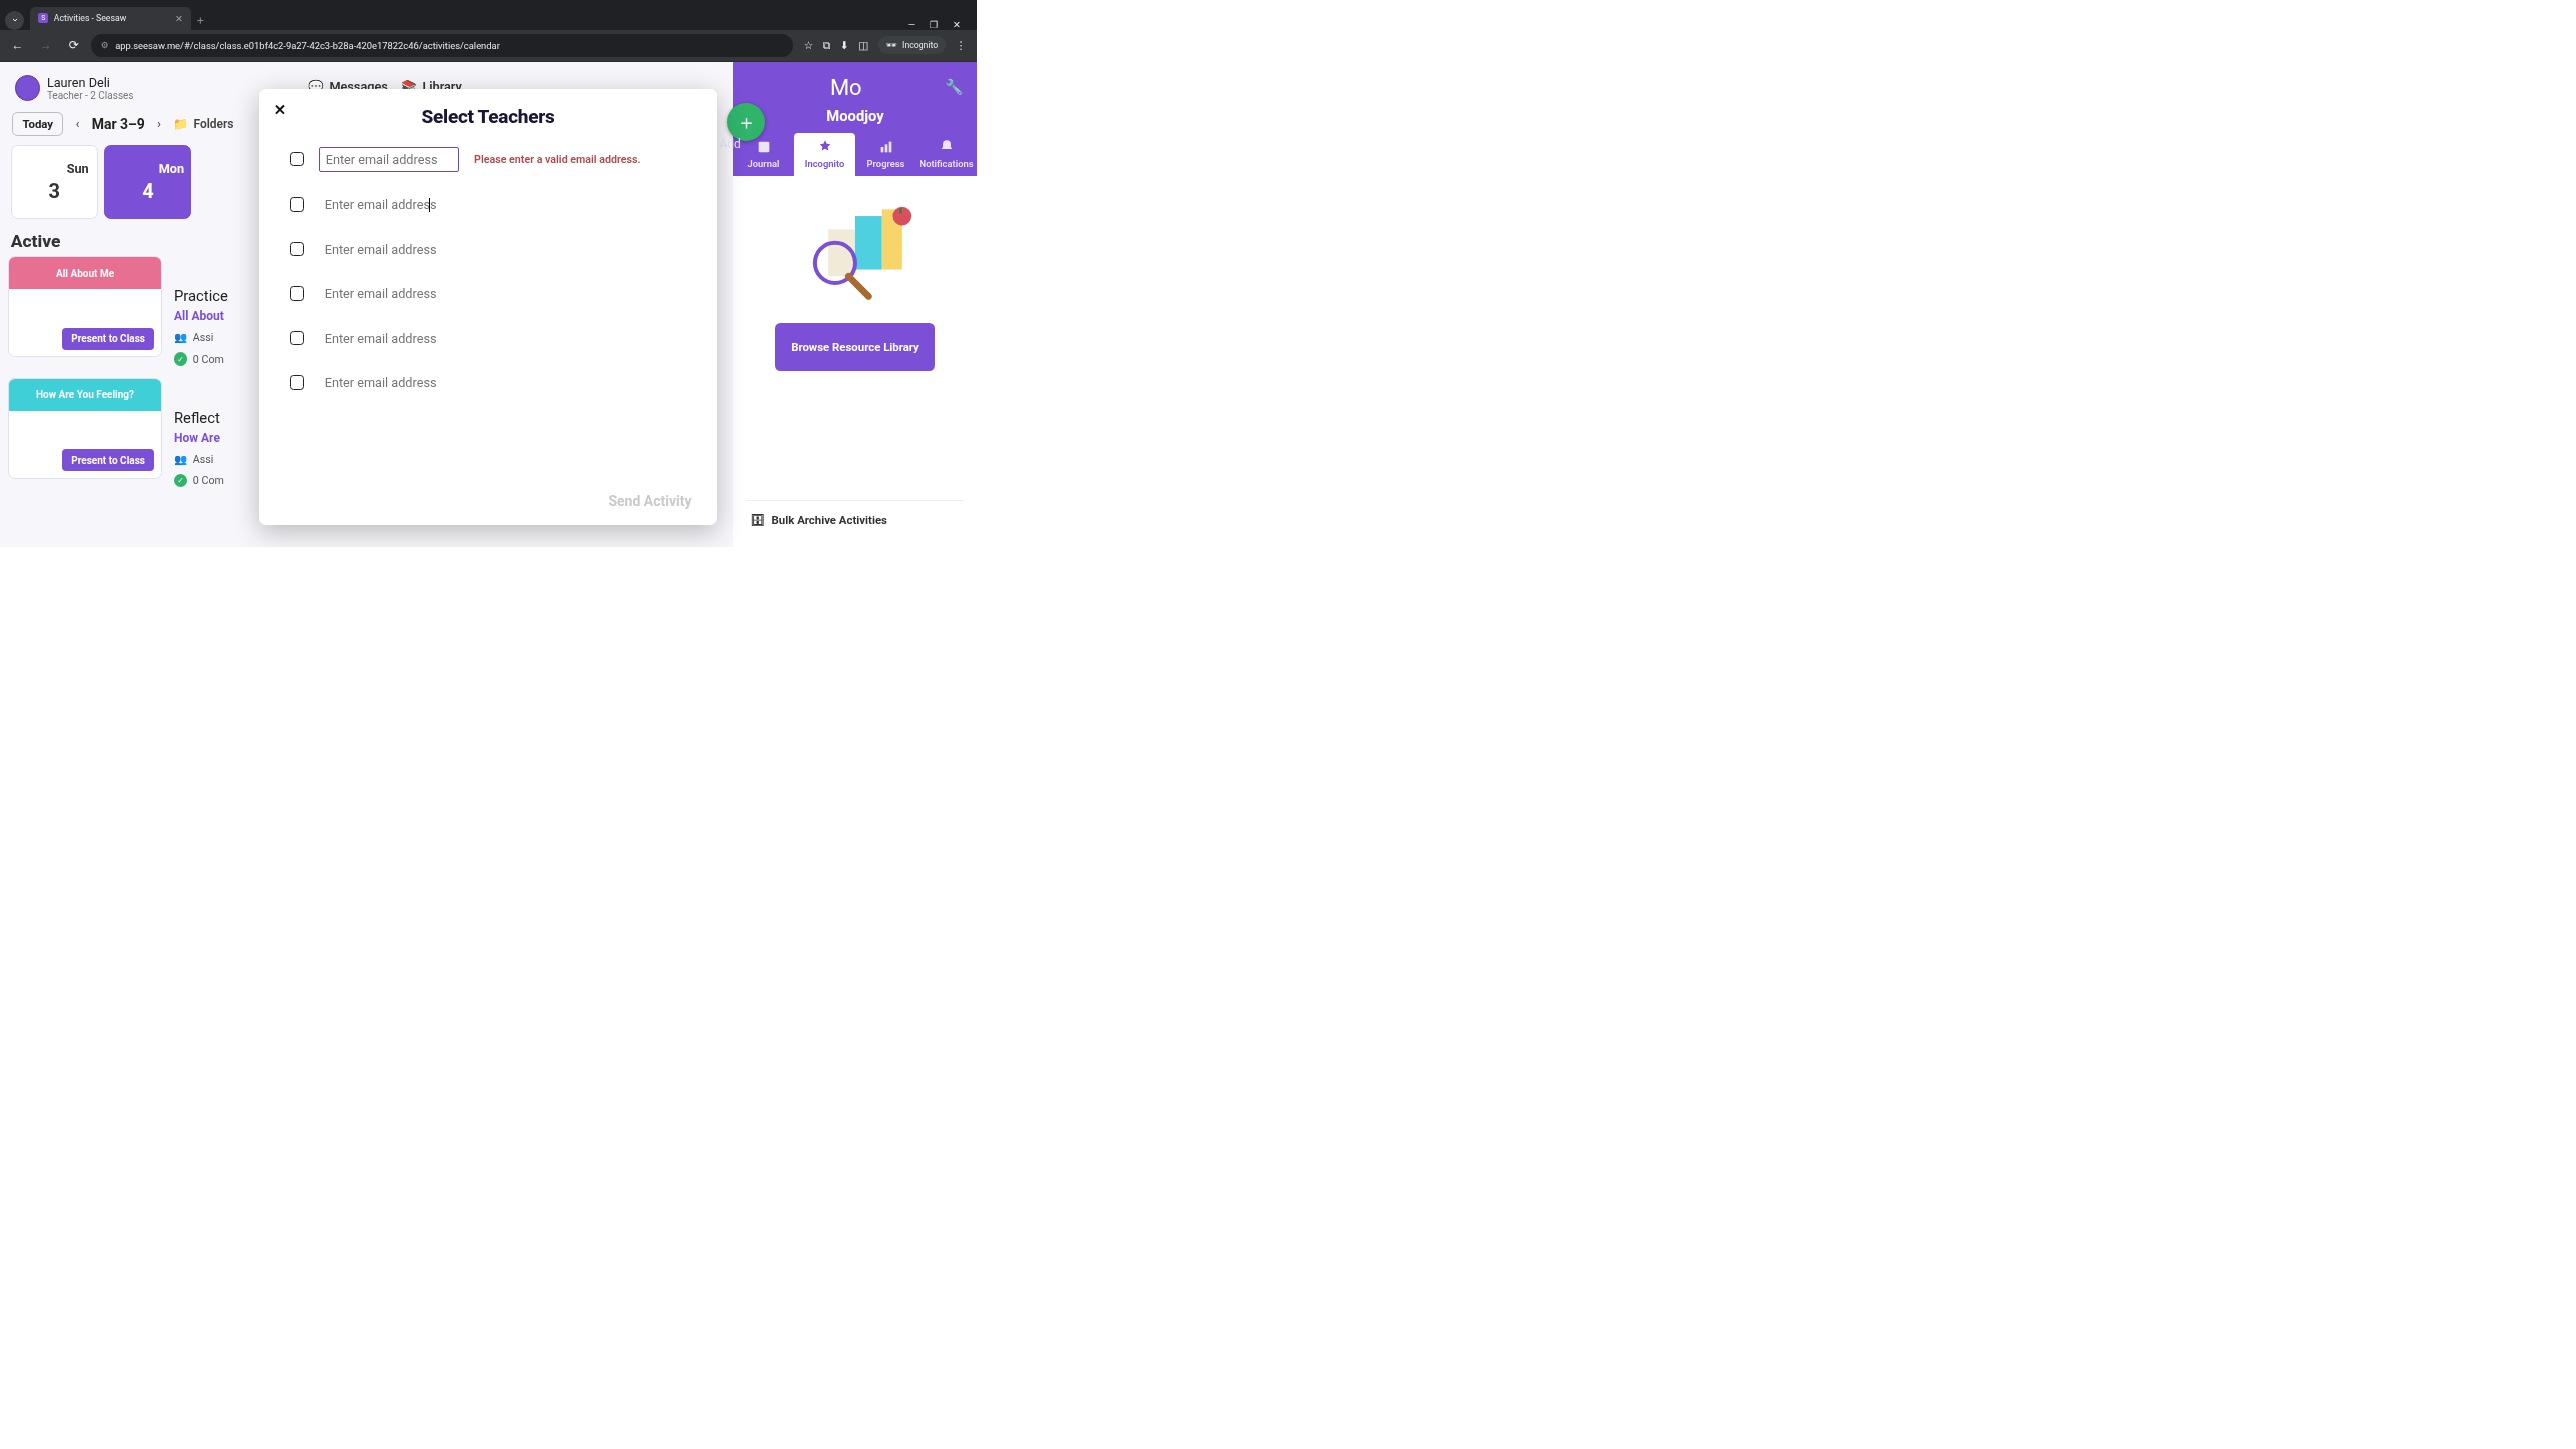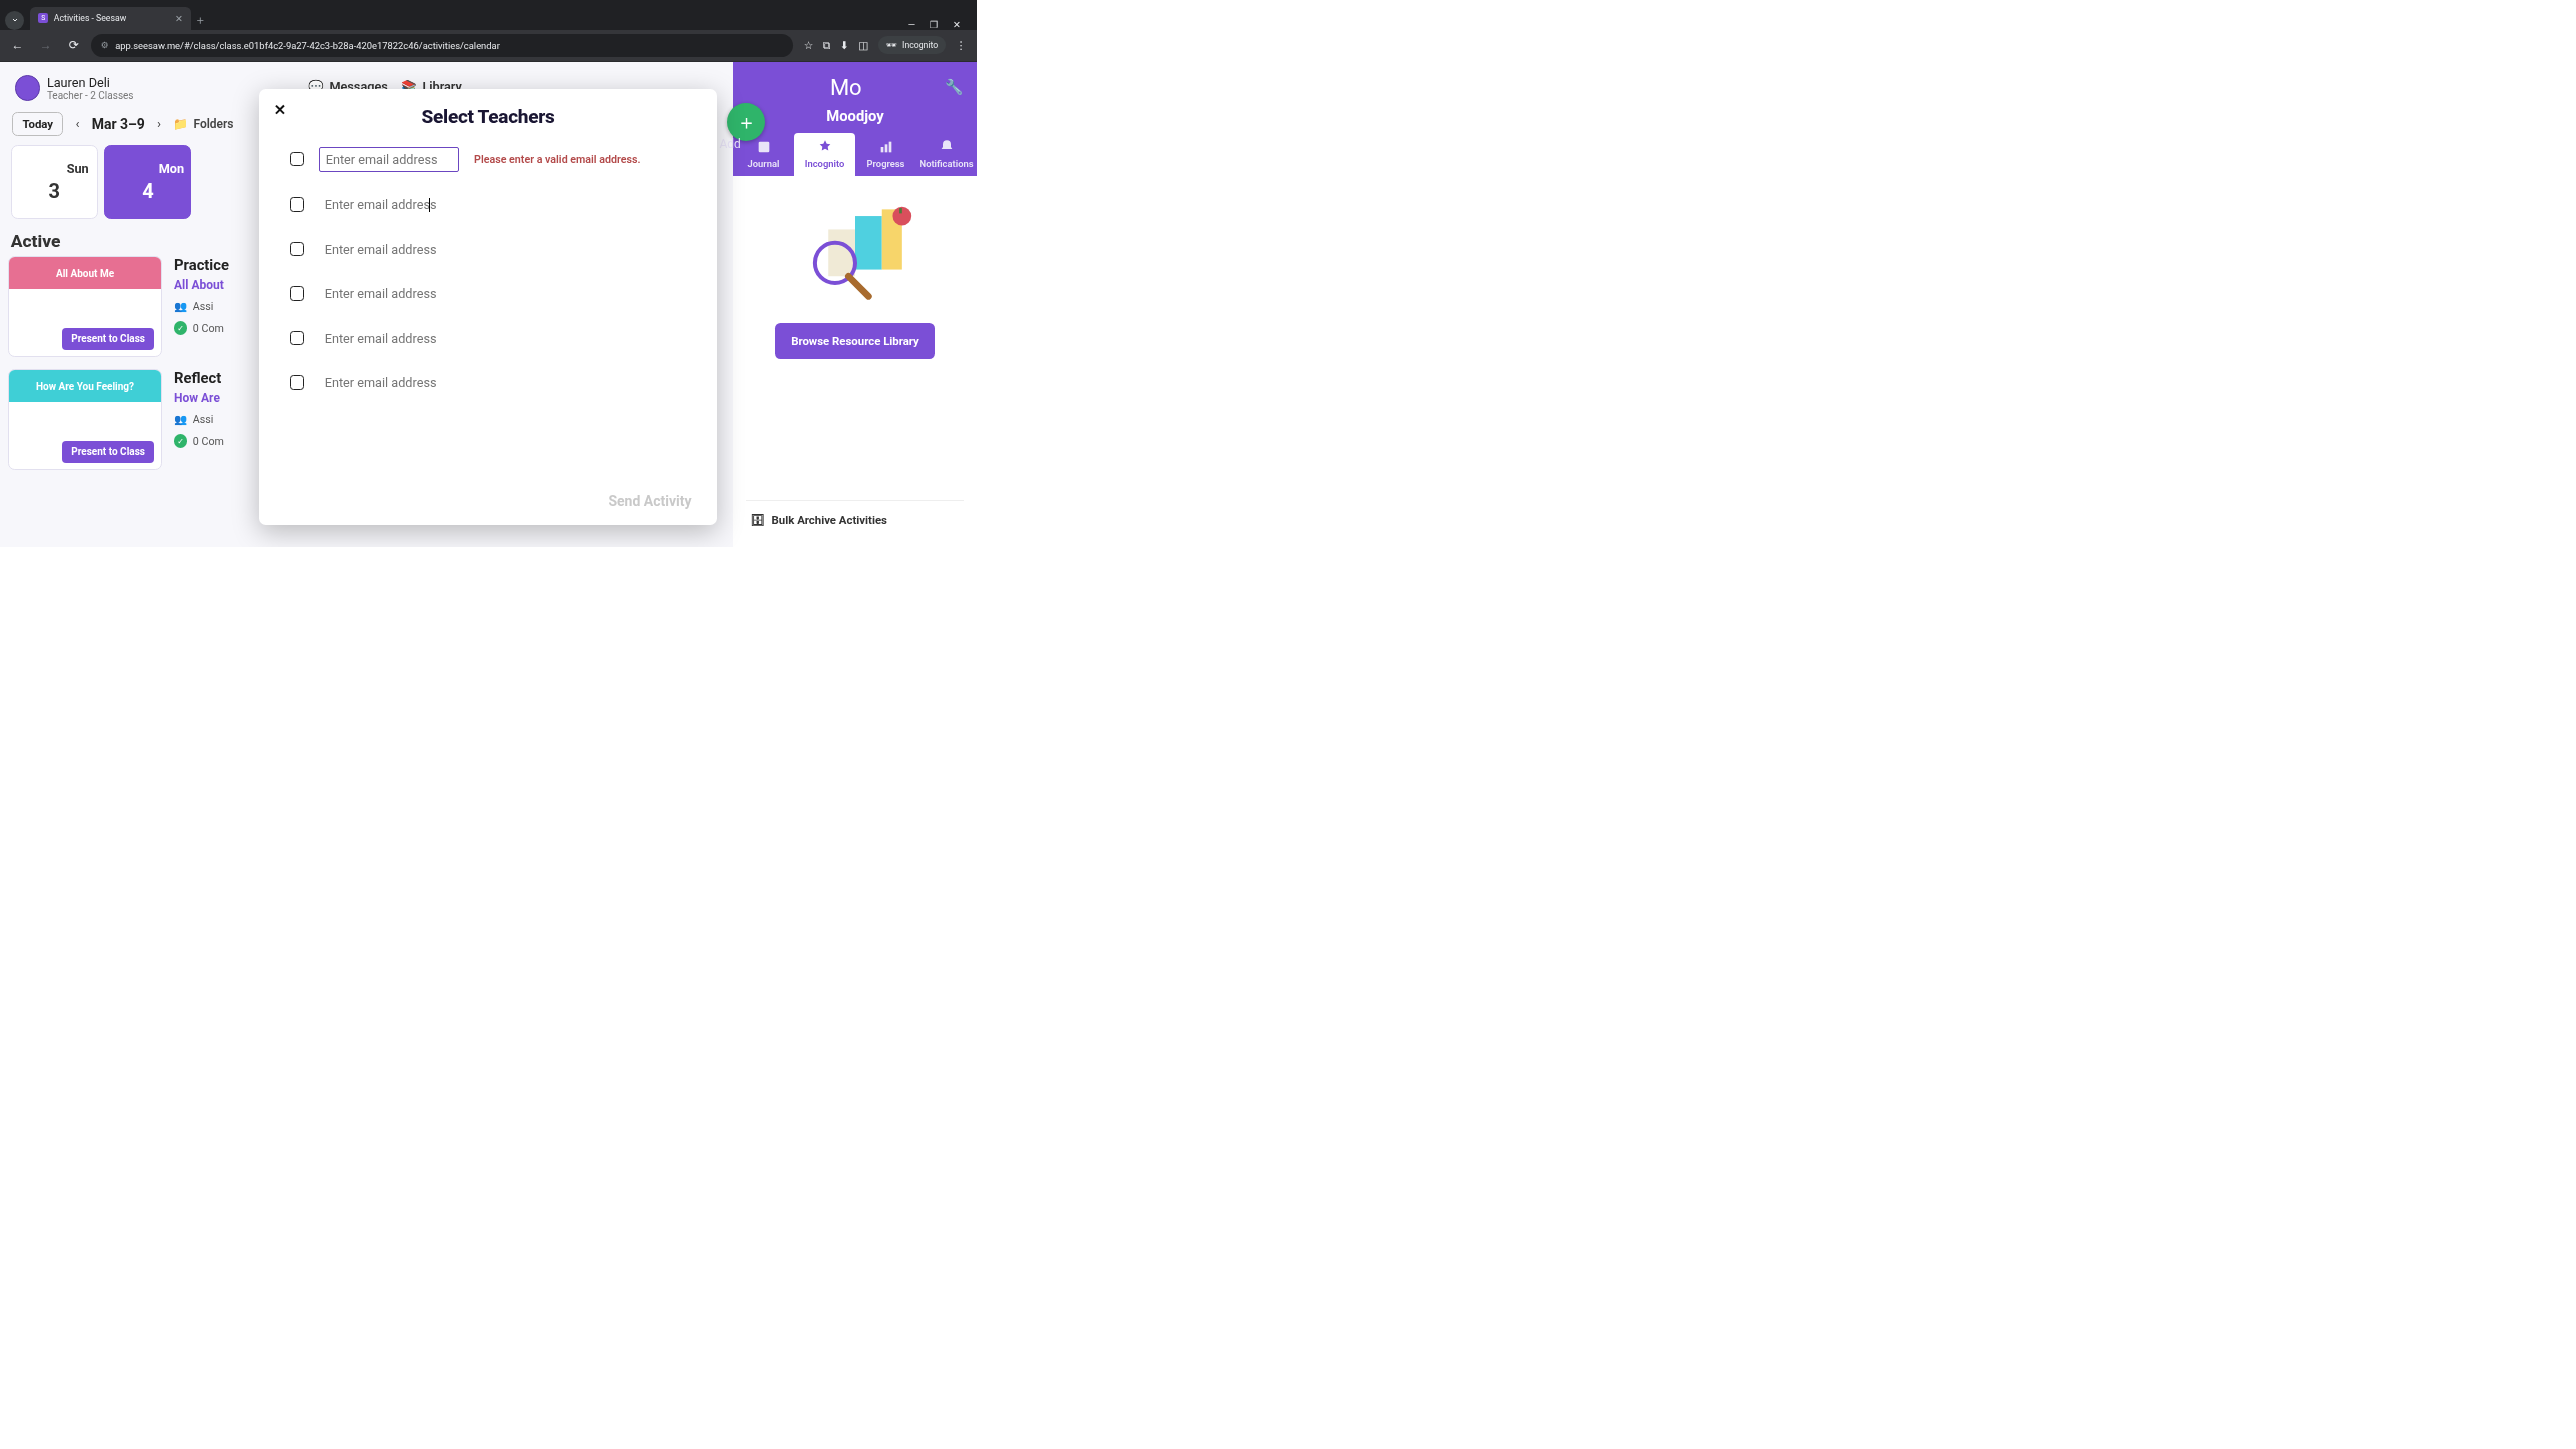--- a/index.html
+++ b/index.html
@@ -43,41 +43,41 @@
   .daypill.sel { background:#7b4fd6; color:#fff; border-color:#7b4fd6; }
   .section-h { font-size:17.4px; font-weight:800; color:#333; margin:12px 0 5.4px 2.7px; }
   .cards { display:flex; flex-direction:column; gap:12px; }
   .card { display:flex; gap:12px; align-items:flex-start; }
   .thumb { width:154px; height:101px; border:1.3px solid #e2e0ef; border-radius:6.7px; background:#fff; position:relative; overflow:hidden; }
   .thumb .hdr { height:32px; display:flex; align-items:center; justify-content:center; font-size:10px; font-weight:700; color:#fff; }
   .thumb.a .hdr { background:#e76f92; }
   .thumb.b .hdr { background:#3fcfd6; }
   .present { position:absolute; bottom:6.7px; right:6.7px; background:#7b4fd6; color:#fff; font-weight:700; font-size:10px; padding:5.4px 9.4px; border-radius:4px; }
   .cmeta { display:flex; flex-direction:column; gap:4px; }
-  .cm-title { font-size:14.8px; font-weight:700; color:#222; }
+  .cm-title { font-size:14.8px; font-weight:400; color:#222;margin-top:31px; }
   .cm-sub { font-size:12px; font-weight:700; color:#7b4fd6; }
   .cm-row { font-size:10.7px; color:#555; display:flex; align-items:center; gap:5.4px; margin-top:4px; }
   .chk { width:13.4px; height:13.4px; border-radius:50%; background:#2fb46a; display:inline-flex; align-items:center; justify-content:center; color:#fff; font-size:8px; }
 
   
   .rside { width:244px; background:#7b4fd6; color:#fff; display:flex; flex-direction:column; }
   .rtop { display:flex; align-items:center; padding:13.4px 13.4px 4px; }
   .addbtn { width:38px; height:38px; border-radius:50%; background:#2fb46a; color:#fff; display:flex; align-items:center; justify-content:center; font-size:20px; position:absolute; left:-19px; top:16px; box-shadow:0 1.3px 4px rgba(0,0,0,.3); }
   .addwrap { position:relative; width:0; }
   .addlbl { position:absolute; left:-27px; top:50px; font-size:12px; color:#e9e4f8; }
   .brand { flex:1; text-align:center; font-size:22px; font-weight:400; }
   .wrench { font-size:14.8px; color:#e9e4f8; }
   .class { text-align:center; font-size:14.8px; font-weight:700; padding:2.7px 0 8px; }
   .rnav { display:flex;justify-content:center; }
   .rnav .t { flex:1; text-align:center; padding:6.7px 0 6.7px; font-size:9.4px; font-weight:600; color:#e9e4f8; }
   .rnav .t svg { display:block; margin:0 auto 2.7px; }
   .rnav .t.act { background:#fff; color:#7b4fd6; border-radius:4px 4px 0 0; }
   .rbody { background:#fff; flex:1; padding:20px 13.4px; display:flex; flex-direction:column; align-items:center; gap:20px; }
   .illus { width:134px; height:107px; position:relative; }
-  .browse { background:#7b4fd6; color:#fff; font-weight:700; font-size:11.4px; padding:11px 16px; border-radius:5.4px; }
+  .browse { background:#7b4fd6; color:#fff; font-weight:700; font-size:11.4px; padding:17px 16px; border-radius:5.4px; }
   .bulk { margin-top:auto; width:100%; border-top:0.7px solid #eee; padding:12px 4px 0; display:flex; align-items:center; gap:6.7px; color:#333; font-weight:700; font-size:11.4px; }
 
   
   .modal-backdrop { position:absolute; inset:0; }
   .modal { position:absolute; left:259px; top:27px; width:458px; height:436px; background:#fff; border-radius:6.7px; box-shadow:0 6.7px 27px rgba(0,0,0,.25); padding:16px 20px 13.4px; }
   .modal .close { position:absolute; left:14.8px; top:12px; font-size:14.8px; font-weight:900; color:#111; }
   .modal h2 { text-align:center; font-size:19px; font-weight:800; color:#1a1633; letter-spacing:-0.3px; }
   .rows { margin-top:19px; display:flex; flex-direction:column; gap:21.5px; padding-left:10.7px; }
   .row { display:flex; align-items:center; gap:14.8px; }
   .cb { width:14.8px; height:14.8px; border:1.7px solid #222; border-radius:3.4px; }

